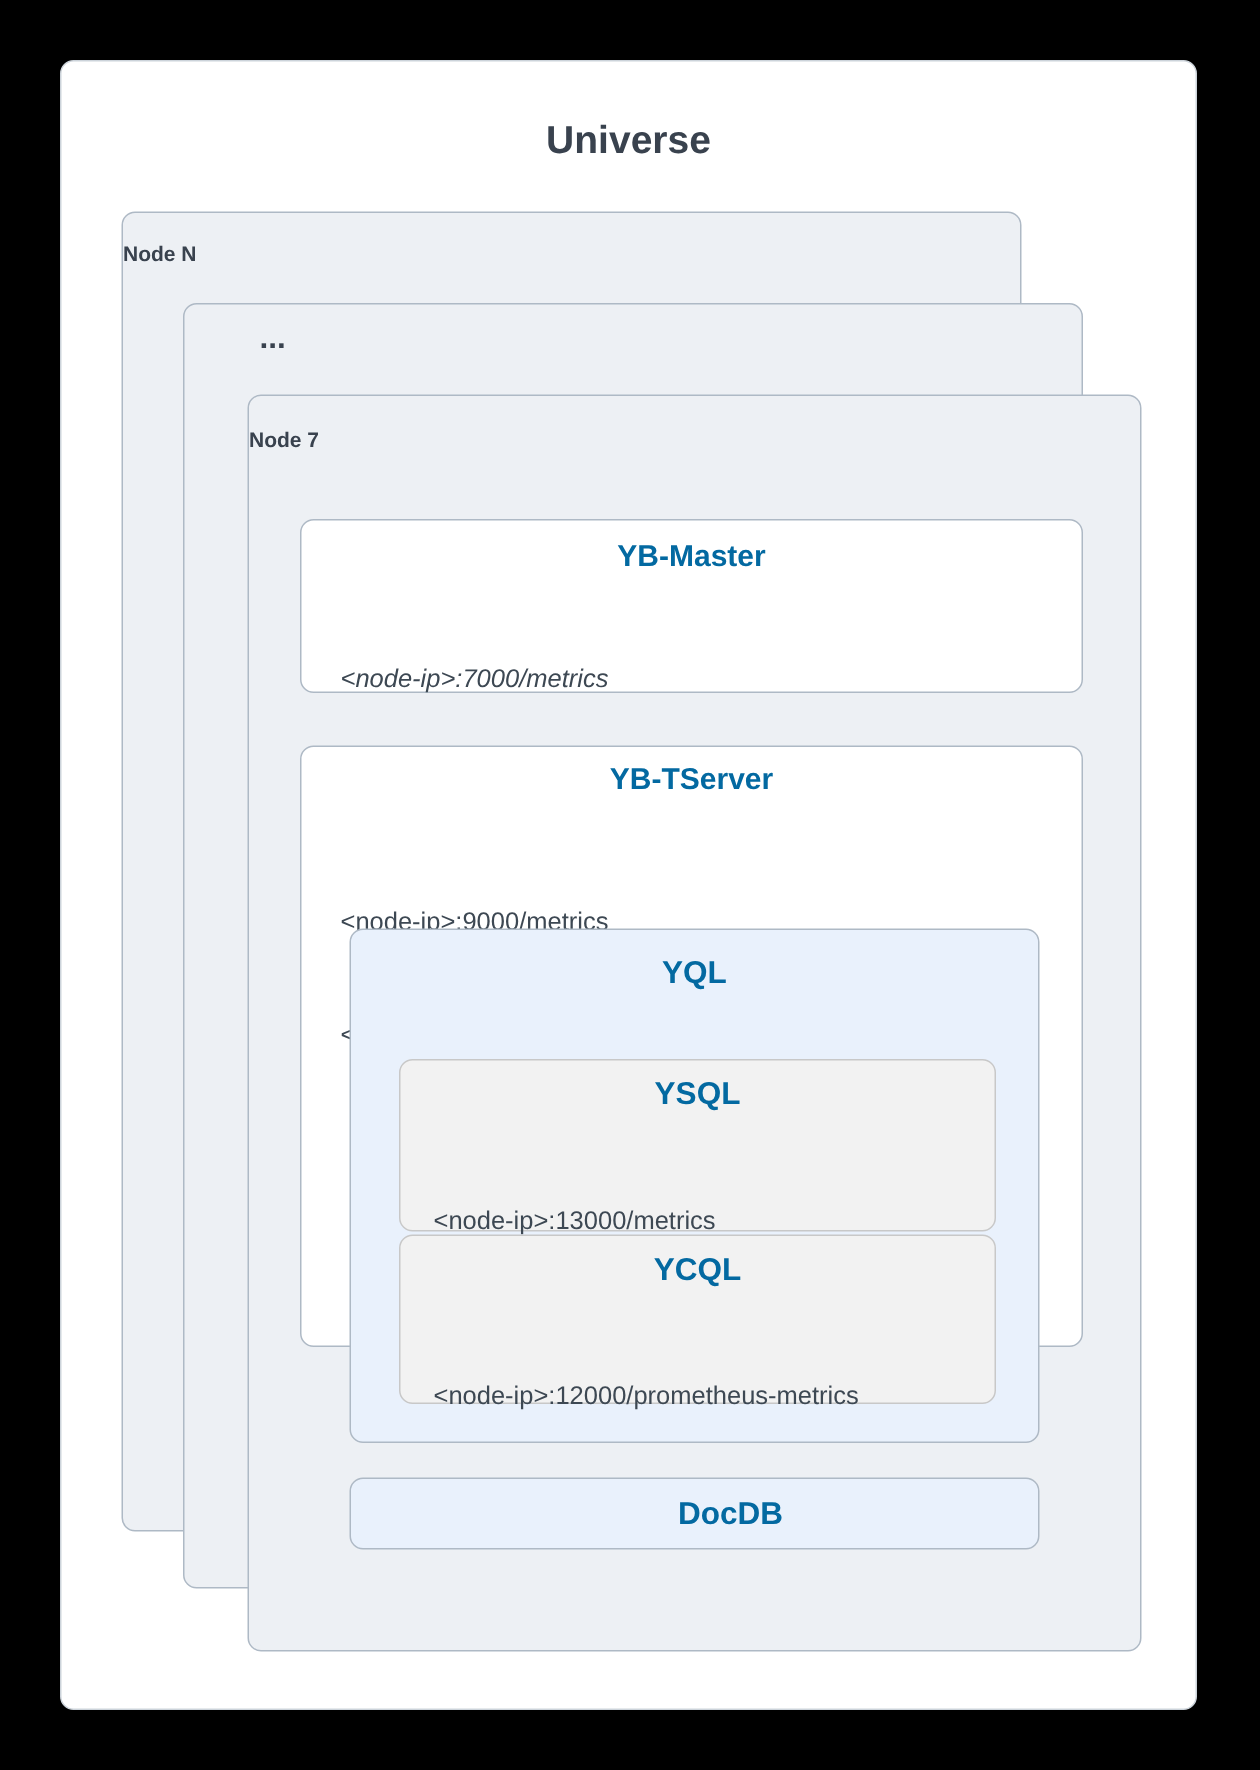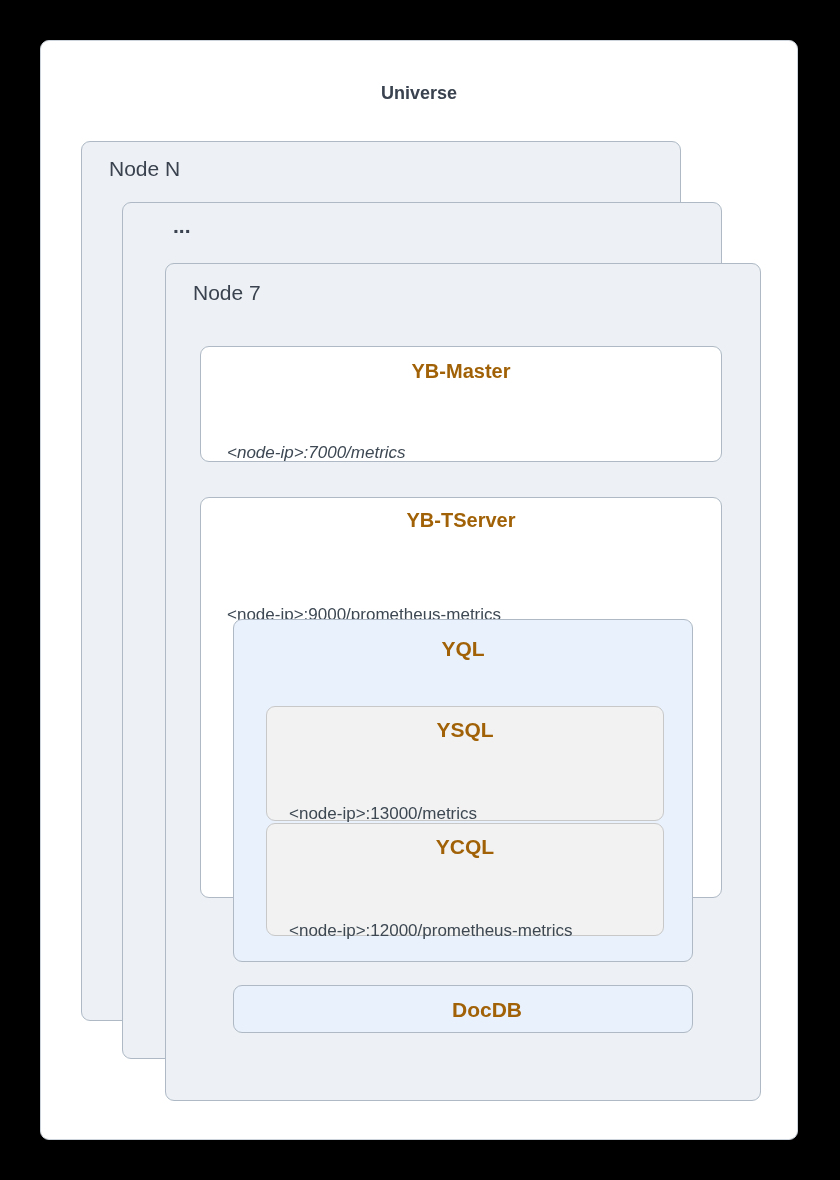--- a/index.html
+++ b/index.html
@@ -24,38 +24,38 @@
     left: 40px; top: 40px;
     width: 758px; height: 1100px;
     background: #ffffff;
     border: 1.5px solid #ccd3da;
   }
   .universe-title {
     position: absolute;
     left: 0; right: 0;
     top: 36px;
     text-align: center;
-    font-size: 18px;
+    font-size: 26px;
     font-weight: bold;
     color: #39424e;
     line-height: 32px;
   }
   .node-box {
     background: #edf0f4;
     border: 1.5px solid #aeb9c5;
   }
   .node-n {
     left: 40px; top: 100px;
     width: 600px; height: 880px;
   }
   .node-label {
     position: absolute;
-    left: 27px; top: 14px;
-    font-size: 21px;
-    font-weight: normal;
+    left: 0; top: 14px;
+    font-size: 14px;
+    font-weight: bold;
     color: #39424e;
     line-height: 26px;
   }
   .dots-box {
     left: 40px; top: 60px;
     width: 600px; height: 857px;
   }
   .dots-label {
     position: absolute;
     left: 50px; top: 10px;
@@ -79,21 +79,21 @@
   }
   .yb-tserver {
     left: 34px; top: 233px;
     width: 522px; height: 401px;
   }
   .box-title {
     position: absolute;
     left: 0; right: 0;
     text-align: center;
     font-weight: bold;
-    color: #a16207;
+    color: #0369a1;
   }
   .title-lg {
     top: 11px;
     font-size: 20px;
     line-height: 26px;
   }
   .yb-tserver .title-lg { top: 9px; }
   .title-sm {
     font-size: 21px;
     line-height: 22px;
@@ -162,20 +162,21 @@
             <div class="box-title title-lg">YB-Master</div>
             <div class="endpoints">
               <div>&lt;node-ip&gt;:7000/metrics</div>
               <div>&lt;node-ip&gt;:7000/prometheus-metrics</div>
             </div>
           </div>
 
           <div class="box white-box yb-tserver">
             <div class="box-title title-lg">YB-TServer</div>
             <div class="endpoints">
+              <div>&lt;node-ip&gt;:9000/metrics</div>
               <div>&lt;node-ip&gt;:9000/prometheus-metrics</div>
             </div>
 
             <div class="box blue-box yql">
               <div class="box-title title-sm">YQL</div>
 
               <div class="box gray-box ysql">
                 <div class="box-title title-sm">YSQL</div>
                 <div class="endpoints">
                   <div>&lt;node-ip&gt;:13000/metrics</div>

